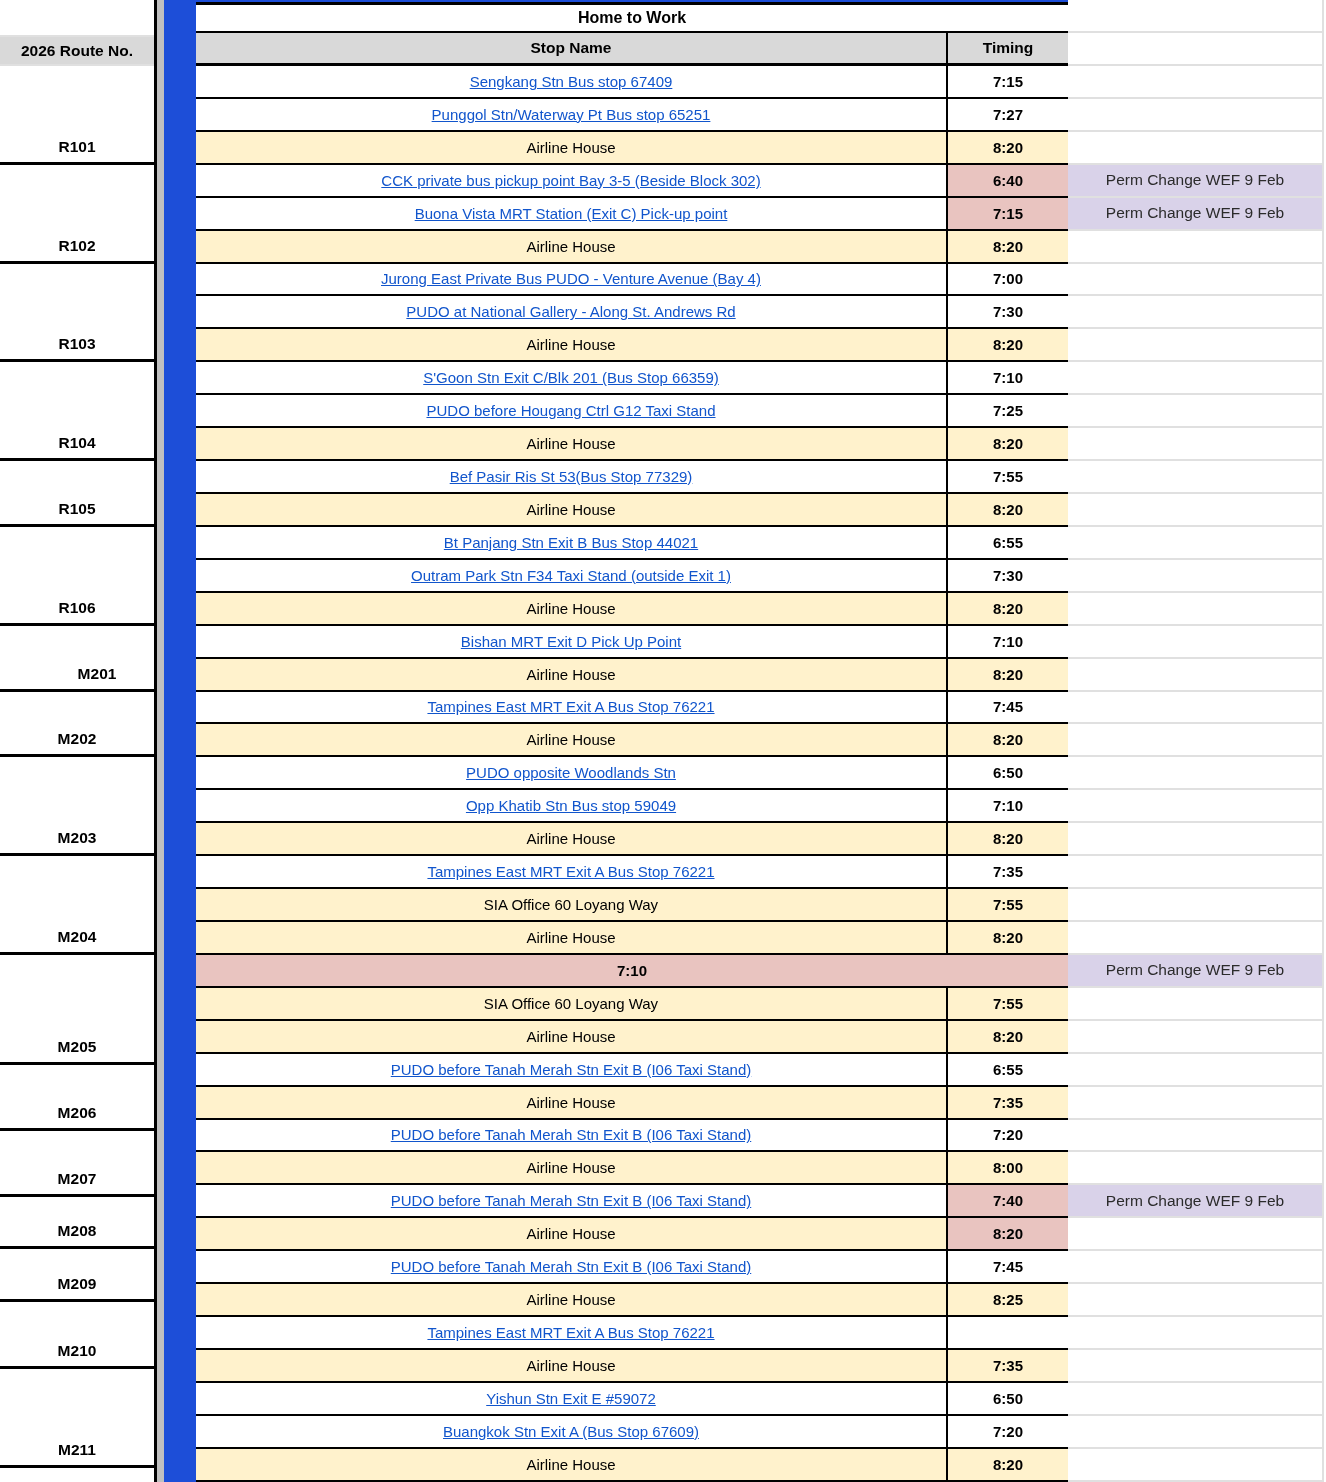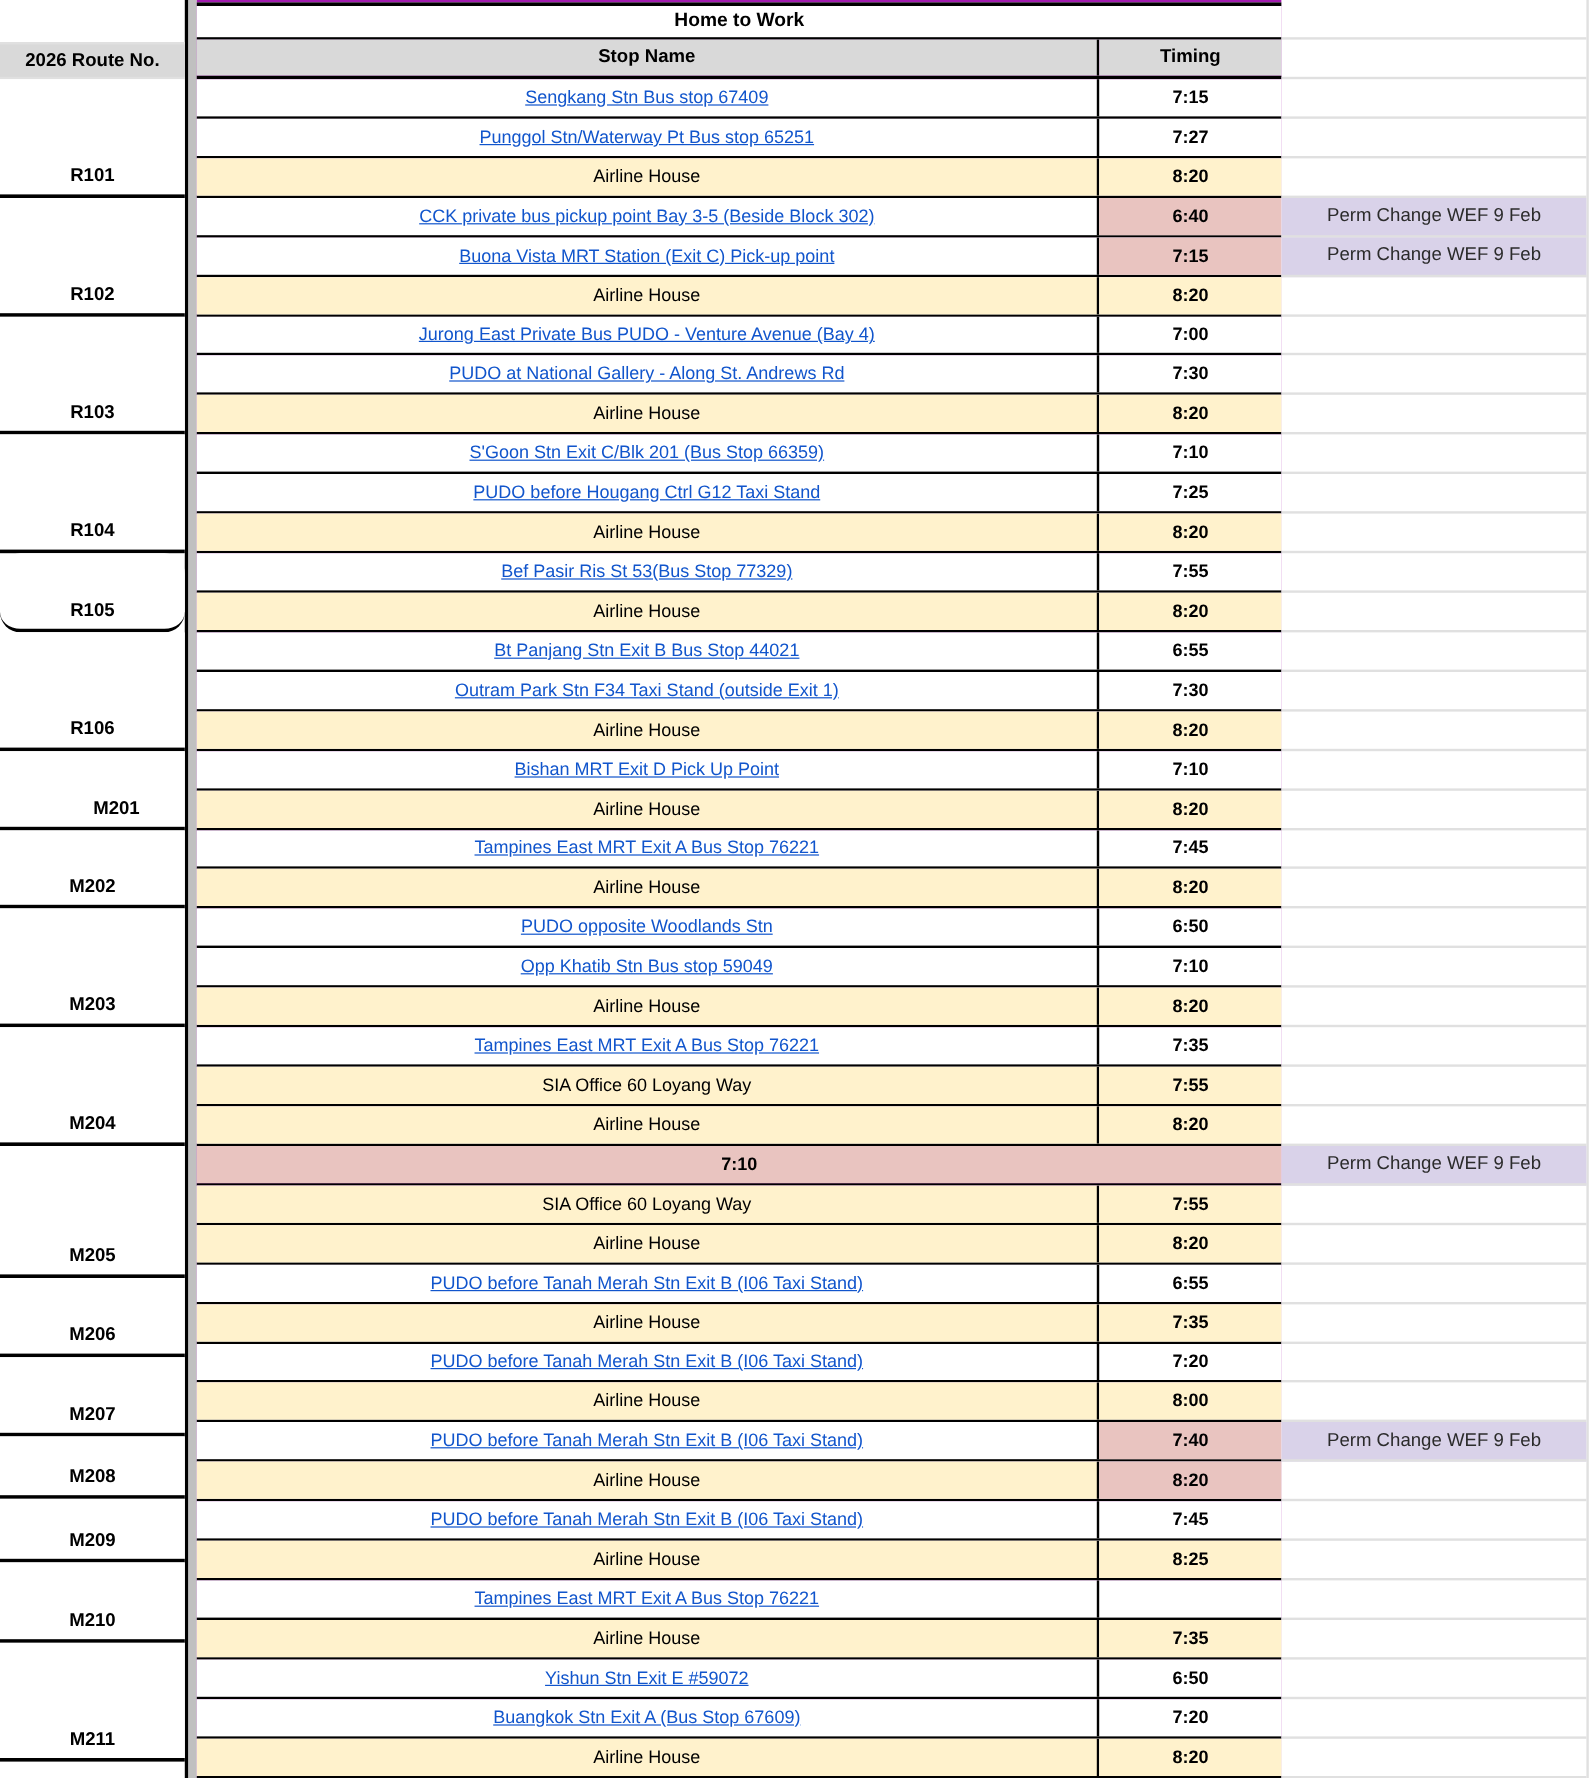--- a/index.html
+++ b/index.html
@@ -17,21 +17,21 @@
   .lc-empty{height:35px;}
   .lc-header{height:31px;background:var(--header-gray);border-top:2px solid var(--grid);border-bottom:2px solid var(--grid);
              display:flex;align-items:center;justify-content:center;font-weight:bold;font-size:15.5px;}
   .route-group{border-bottom:3px solid var(--ink);display:flex;align-items:flex-end;justify-content:center;
                padding-bottom:6px;font-weight:bold;font-size:15.5px;background:#fff;}
 
   
   .gray-strip{position:absolute;left:157px;top:0;width:7px;height:1482px;background:var(--divider-gray);}
 
   
-  .main{position:absolute;left:164px;top:0;width:904px;background:#a21caf;}
+  .main{position:absolute;left:164px;top:0;width:904px;background:#1d4ed8;padding-left:32px;}
   .hdr1{margin-top:2px;height:31px;border-top:3px solid var(--ink);border-bottom:2px solid var(--ink);
         display:flex;align-items:center;justify-content:center;font-weight:bold;font-size:16px;background:#fff;}
   .hdr2{height:33px;display:flex;border-bottom:3px solid var(--ink);}
   .hdr-stop{width:752px;background:var(--header-gray);border-right:2px solid var(--ink);
             display:flex;align-items:center;justify-content:center;font-weight:bold;font-size:15.5px;}
   .hdr-timing{flex:1;background:var(--header-gray);display:flex;align-items:center;justify-content:center;font-weight:bold;font-size:15.5px;}
   .row{height:32.93px;display:flex;border-bottom:2px solid var(--ink);background:#fff;}
   .stop{width:752px;border-right:2px solid var(--ink);display:flex;align-items:center;justify-content:center;font-size:15px;text-align:center;}
   .time{flex:1;display:flex;align-items:center;justify-content:center;font-size:15px;font-weight:bold;}
   .shaded{background:var(--cream);}
@@ -51,21 +51,21 @@
 <div class="sheet">
 
   <div class="left-col">
     <div class="lc-empty"></div>
     <div class="lc-header">2026 Route No.</div>
     <div>
         <div class="route-group" style="height: 98.79px;">R101</div>
         <div class="route-group" style="height: 98.79px;">R102</div>
         <div class="route-group" style="height: 98.79px;">R103</div>
         <div class="route-group" style="height: 98.79px;">R104</div>
-        <div class="route-group" style="height: 65.86px; border-radius: 17px;">R105</div>
+        <div class="route-group" style="height: 65.86px;">R105</div>
         <div class="route-group" style="height: 98.79px;">R106</div>
         <div class="route-group" style="height: 65.86px; padding-left: 40px;">M201</div>
         <div class="route-group" style="height: 65.86px;">M202</div>
         <div class="route-group" style="height: 98.79px;">M203</div>
         <div class="route-group" style="height: 98.79px;">M204</div>
         <div class="route-group" style="height: 110px;">M205</div>
         <div class="route-group" style="height: 65.86px;">M206</div>
         <div class="route-group" style="height: 65.86px;">M207</div>
         <div class="route-group" style="height: 52px;">M208</div>
         <div class="route-group" style="height: 53px;">M209</div>

